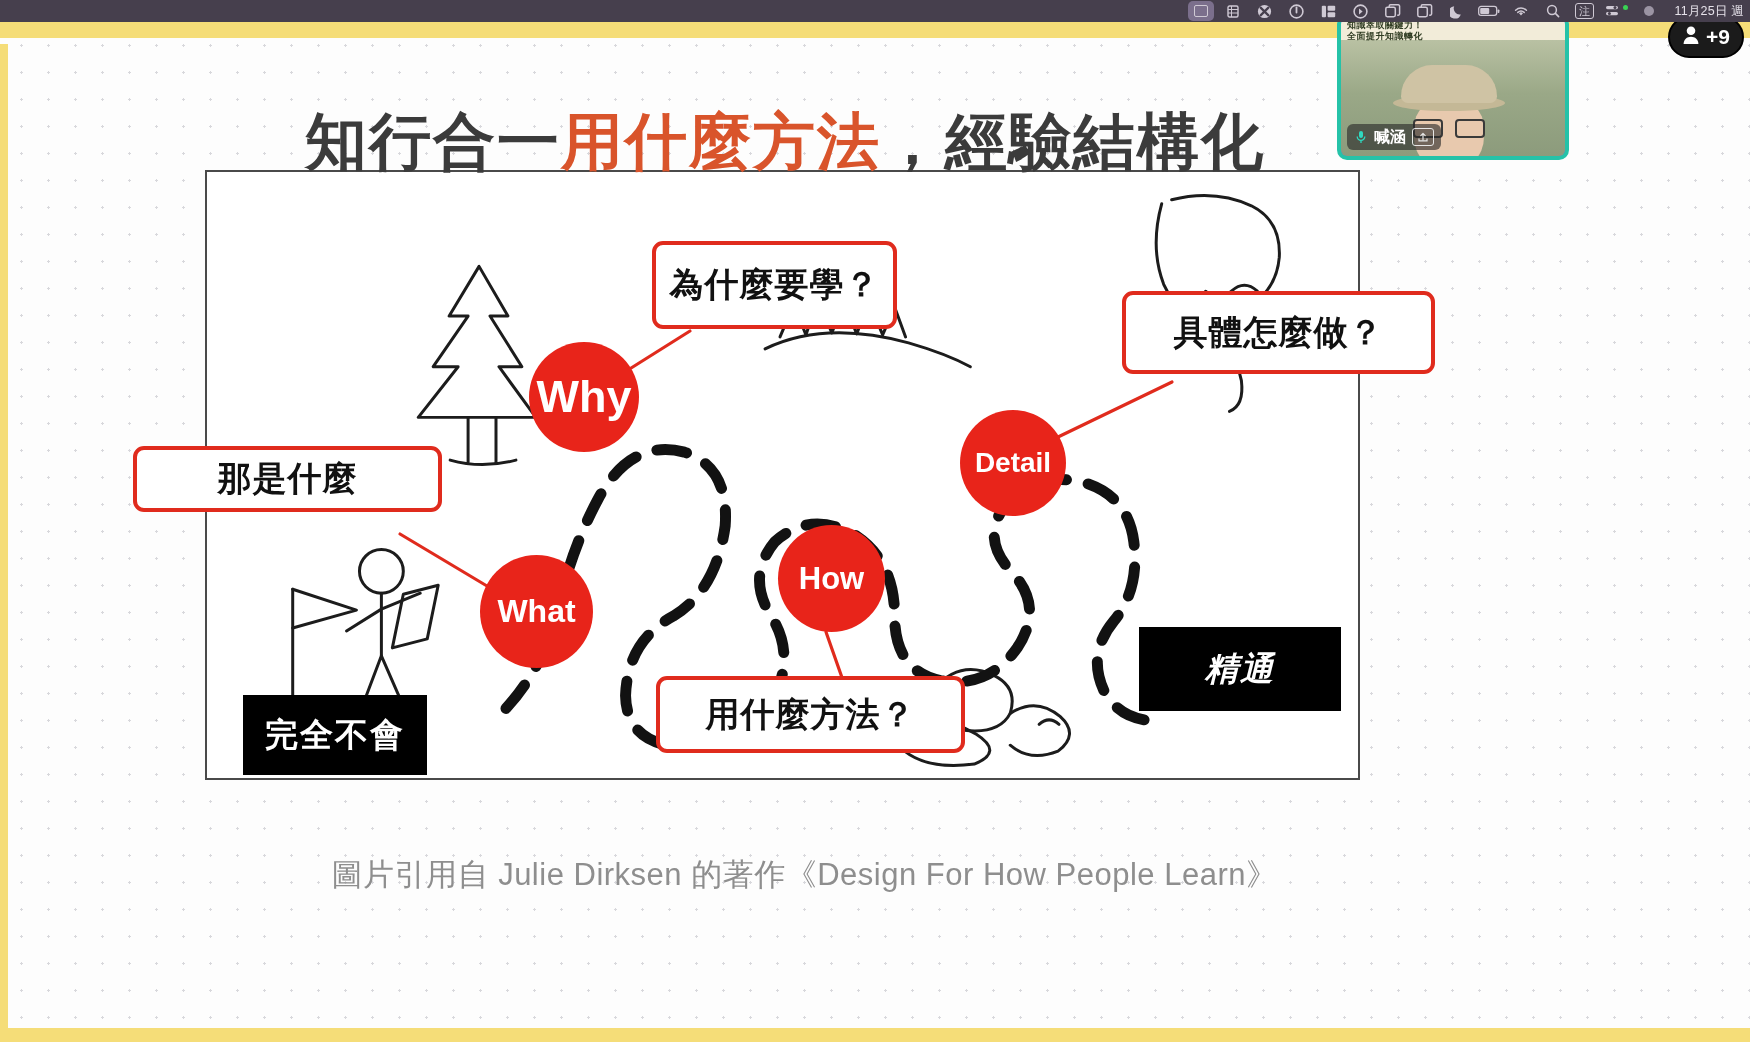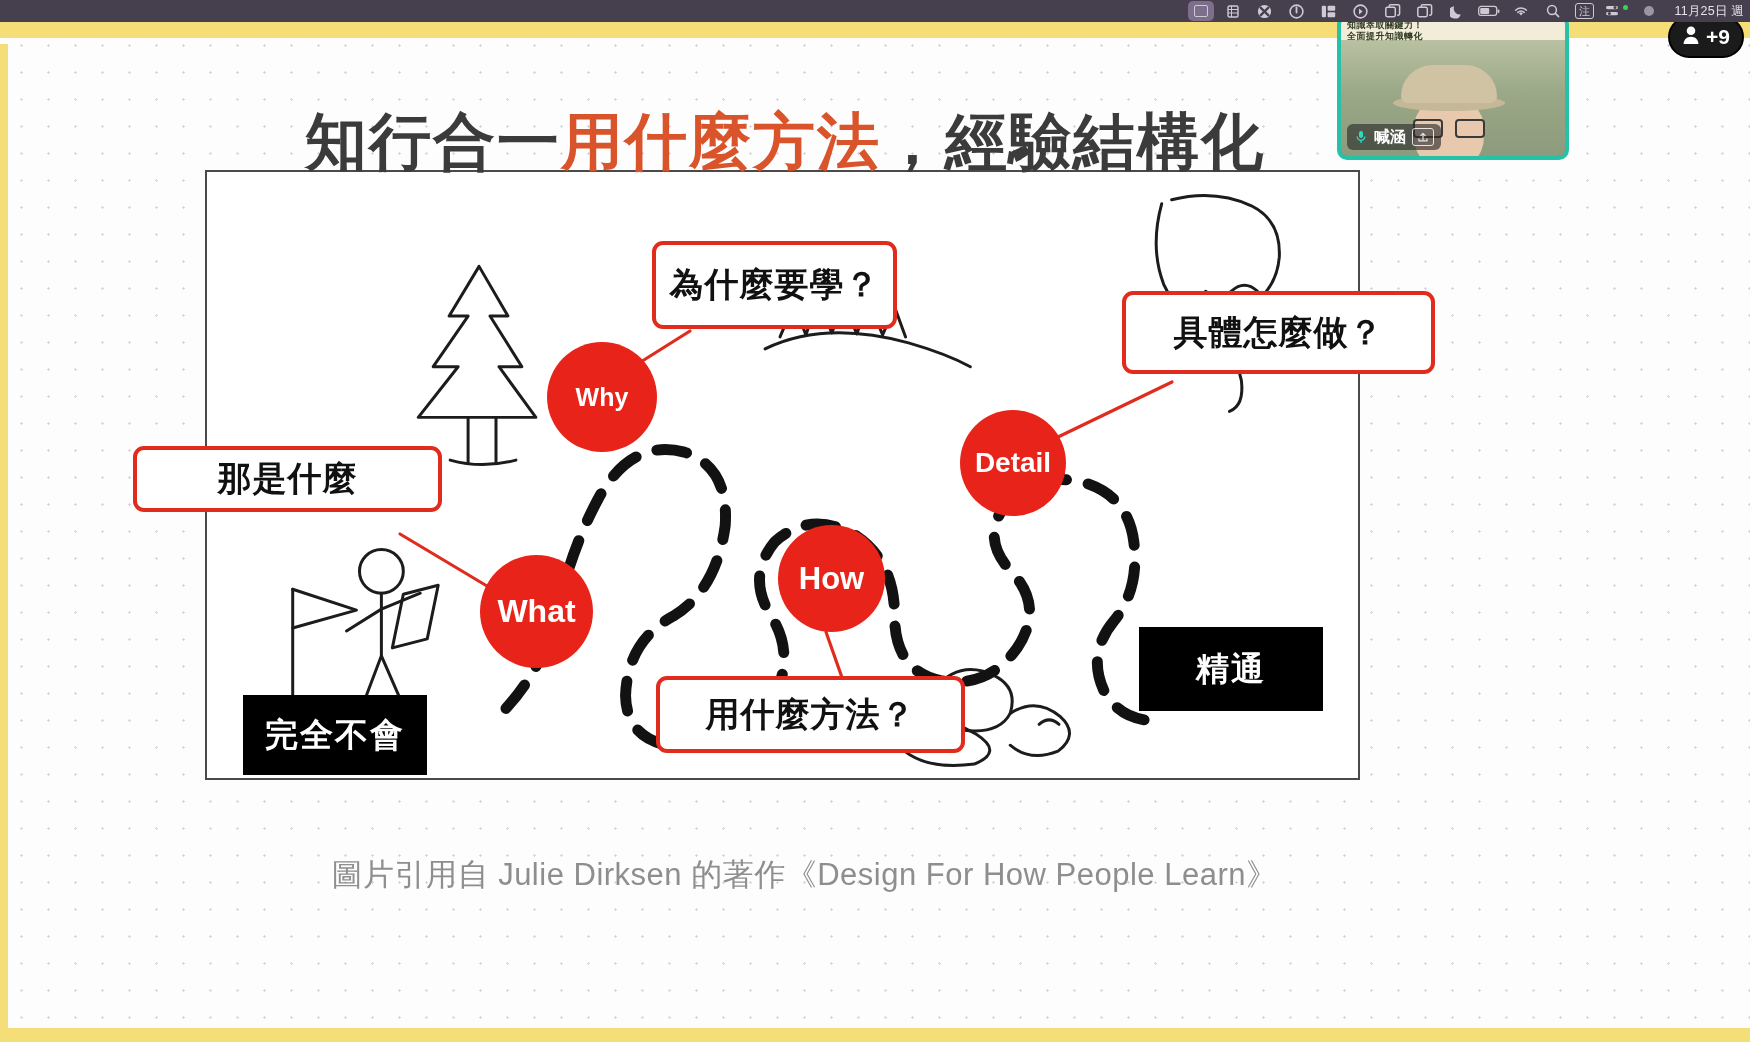--- a/index.html
+++ b/index.html
@@ -104,21 +104,21 @@
   .node {
     position: absolute;
     border-radius: 50%;
     background: #e8241a;
     color: #ffffff;
     display: flex; align-items: center; justify-content: center;
     font-weight: 700;
     z-index: 8;
     font-family: "Liberation Sans", sans-serif;
   }
-  #node-why    { left: 547px; top: 320px; width: 110px; height: 110px; font-size: 25px; }
+  #node-why    { left: 529px; top: 320px; width: 110px; height: 110px; font-size: 45px; }
   #node-what   { left: 480px; top: 533px; width: 113px; height: 113px; font-size: 32px; }
   #node-how    { left: 778px; top: 503px; width: 107px; height: 107px; font-size: 31px; }
   #node-detail { left: 960px; top: 388px; width: 106px; height: 106px; font-size: 28px; }
 
   
   .callout {
     position: absolute;
     background: #ffffff;
     border: 4px solid #e02b1d;
     border-radius: 11px;
@@ -141,21 +141,21 @@
     background: #000000;
     color: #ffffff;
     display: flex; align-items: center; justify-content: center;
     font-weight: 700;
     font-size: 33px;
     letter-spacing: 2px;
     z-index: 9;
     white-space: nowrap;
   }
   #level-start { left: 243px; top: 673px; width: 184px; height: 80px; text-align: right; }
-  #level-end   { left: 1139px; top: 605px; width: 184px; height: 84px; }
+  #level-end   { left: 1139px; top: 605px; width: 202px; height: 84px; font-style: italic; }
 
   
   #connectors { position: absolute; left: 0; top: 22px; width: 1750px; height: 1020px; z-index: 7; pointer-events: none; }
 
   
   #caption {
     position: absolute;
     top: 832px; left: 0; width: 1570px;
     text-align: center;
     font-size: 31px;

